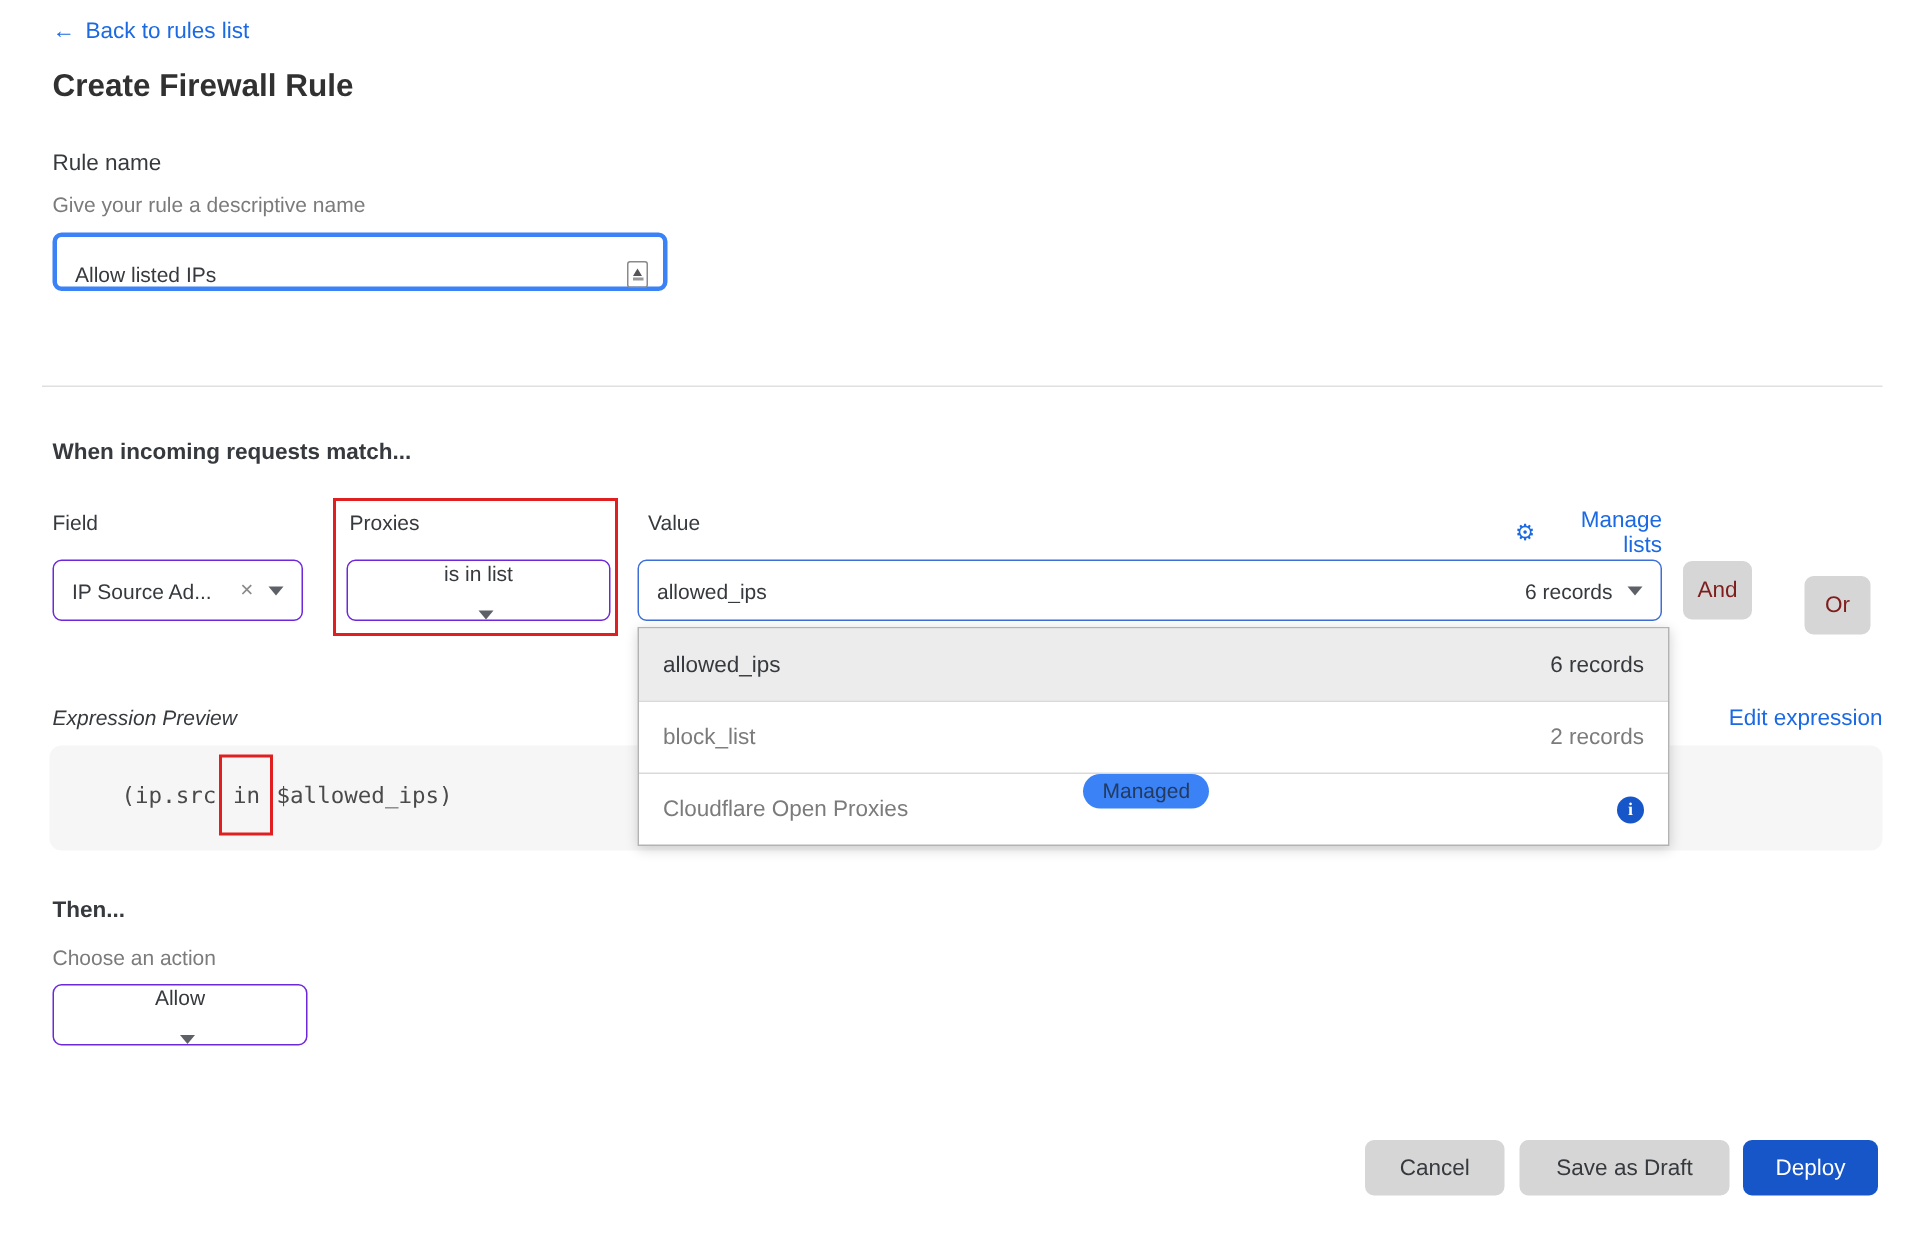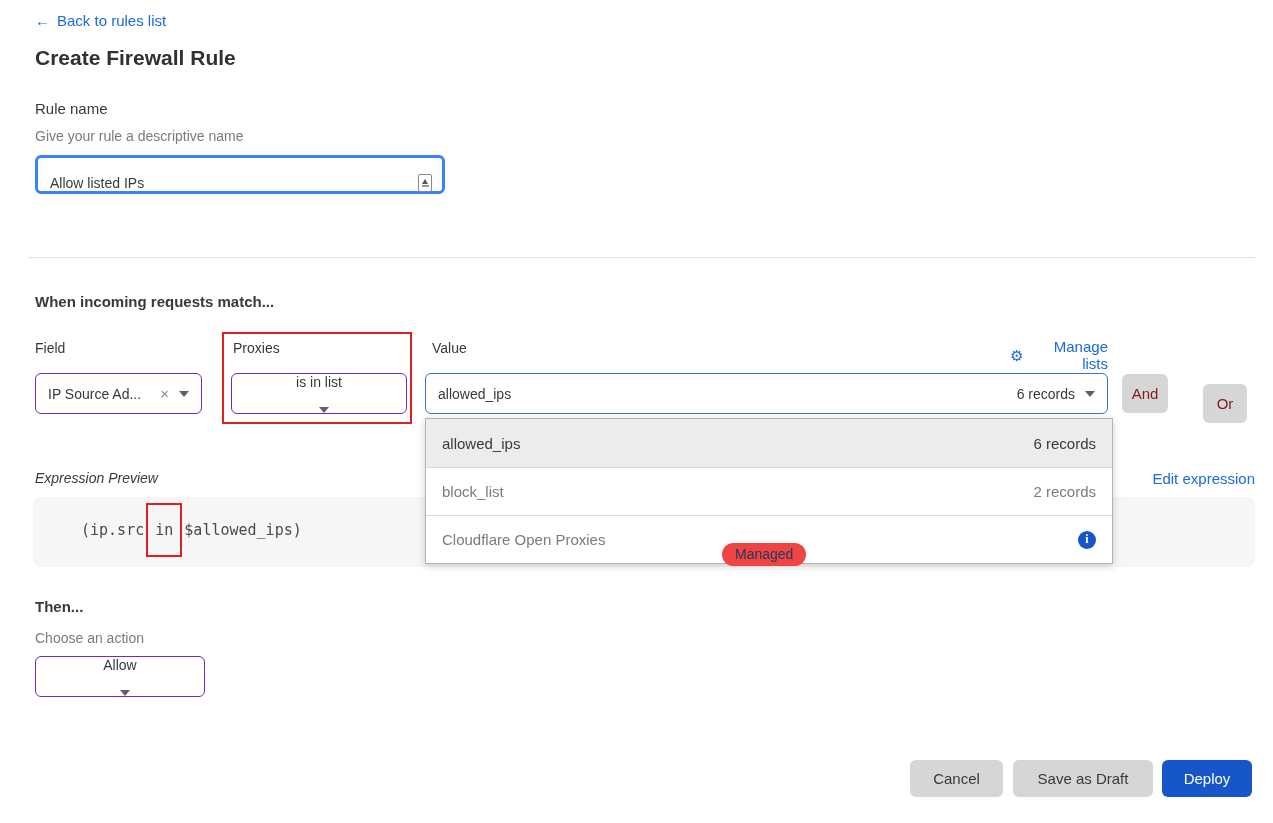--- a/index.html
+++ b/index.html
@@ -62,21 +62,21 @@
   .anno-operator { left:222px; top:332px; width:190px; height:92px; }
 
   
   .dropdown { position:absolute; left:425px; top:418px; width:688px; background:#fff;
     border:1px solid #b3b3b3; box-shadow:0 2px 8px rgba(0,0,0,.18); z-index:20; }
   .dd-row { position:relative; height:48px; display:flex; align-items:center; padding:0 16px; font-size:15px; cursor:pointer; }
   .dd-row.selected { background:#ececec; }
   .dd-row + .dd-row { border-top:1px solid #d9d9d9; }
   .dd-row .meta { margin-left:auto; }
   .dd-row.dim, .dd-row.dim .meta { color:#7b7b7b; }
-  .badge { position:absolute; left:296px; top:27px; background:#ef4444; color:#223b5f;
+  .badge { position:absolute; left:296px; top:0; background:#3b82f6; color:#223b5f;
     border-radius:12px; font-size:14px; padding:3px 13px; line-height:17px; }
   .info-icon { margin-left:auto; width:18px; height:18px; border-radius:50%; background:#1656c9; color:#fff;
     display:flex; align-items:center; justify-content:center; font-size:12px; font-weight:700; font-family:"Liberation Serif", serif; cursor:pointer; }
 
   .expr-label { position:absolute; left:35px; top:470px; font-size:14px; color:#36393d;font-style:italic; }
   .edit-expression { position:absolute; top:470px; right:18px; font-size:15px; }
 
   .code-box { position:absolute; left:33px; top:497px; width:1222px; height:70px; background:#f6f6f7; border-radius:8px; }
   .code-text { position:absolute; left:48px; top:24px; font-family:"DejaVu Sans Mono", monospace;
     font-size:15px; color:#4a4a4a; white-space:pre; }

